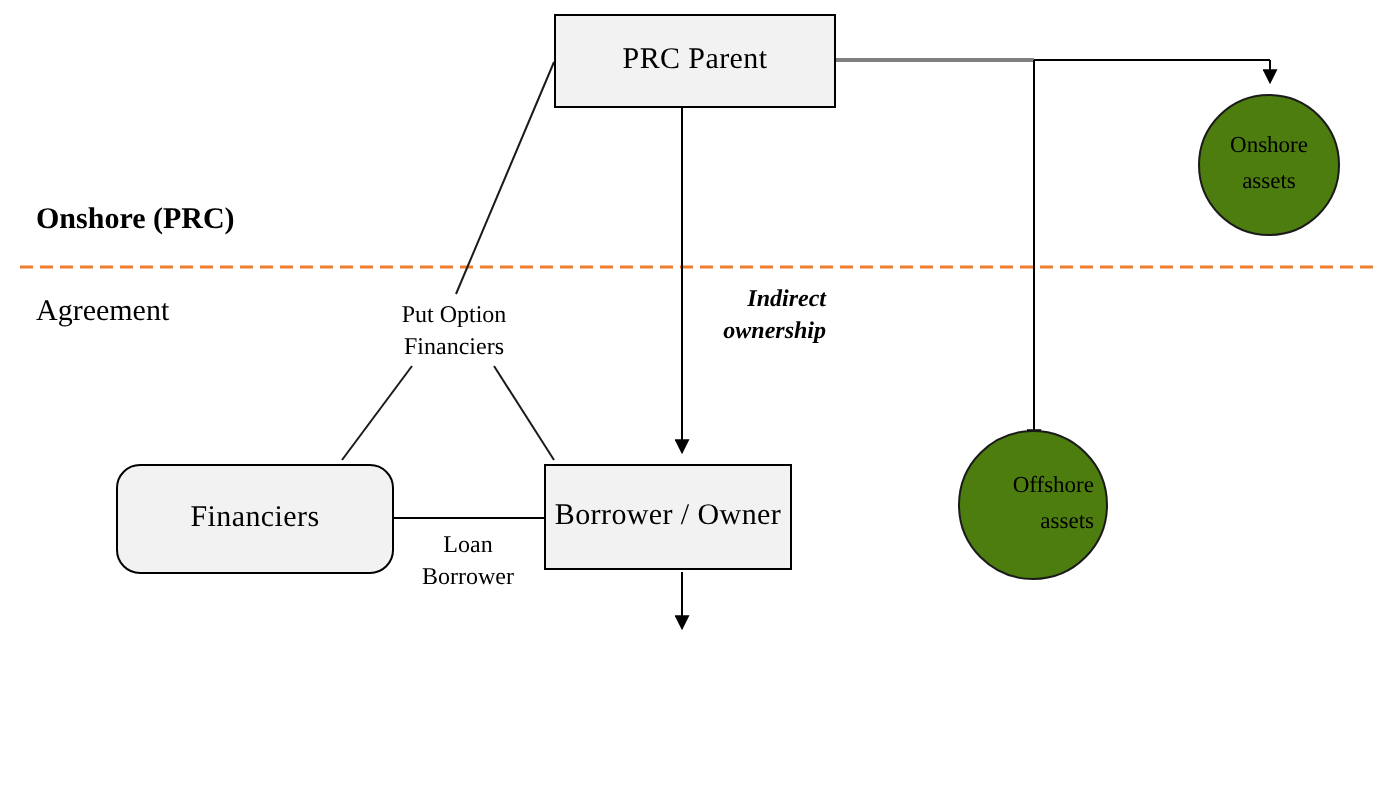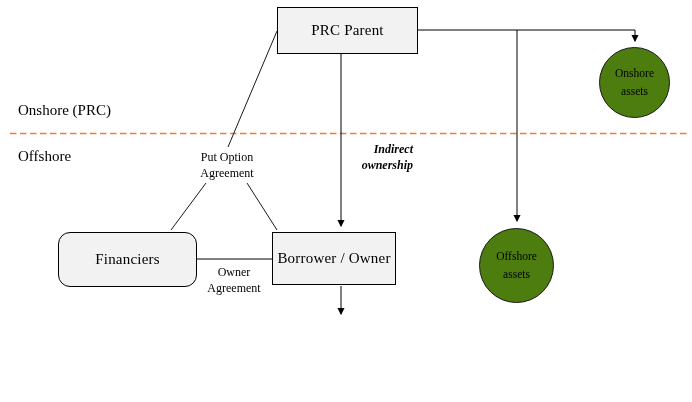--- a/index.html
+++ b/index.html
@@ -51,27 +51,27 @@
 
     <line x1="247" y1="183" x2="277" y2="230" stroke="#1a1a1a" stroke-width="1"></line>
 
     <line x1="197" y1="259" x2="272" y2="259" stroke="#000" stroke-width="1"></line>
 
     <line x1="341" y1="54" x2="341" y2="226" stroke="#000" stroke-width="1" marker-end="url(#arrow)"></line>
 
     <line x1="341" y1="286" x2="341" y2="314" stroke="#000" stroke-width="1" marker-end="url(#arrow)"></line>
   </svg>
 
-  <div class="region-label" style="left:18px;top:102px;">Onshore (PRC)</div>
-  <div class="region-label" style="left:18px;top:148px;">Offshore</div>
+  <div class="region-label" style="left:18px;top:102px;font-weight:bold;">Onshore (PRC)</div>
+  <div class="region-label" style="left:18px;top:148px;">Agreement</div>
 
   <div class="node-box" style="left:277px;top:7px;width:141px;height:47px;">PRC Parent</div>
   <div class="node-box" style="left:58px;top:232px;width:139px;height:55px;border-radius:12px;">Financiers</div>
   <div class="node-box" style="left:272px;top:232px;width:124px;height:53px;">Borrower / Owner</div>
 
   <div class="node-circle" style="left:599px;top:47px;width:71px;height:71px;">Onshore assets</div>
-  <div class="node-circle" style="left:479px;top:228px;width:75px;height:75px;">Offshore assets</div>
+  <div class="node-circle" style="left:479px;top:215px;width:75px;height:75px;text-align:right;">Offshore assets</div>
 
-  <div class="edge-label" style="left:190px;top:149px;width:74px;">Put Option Agreement</div>
-  <div class="edge-label" style="left:201px;top:264px;width:66px;">Owner Agreement</div>
+  <div class="edge-label" style="left:190px;top:149px;width:74px;">Put Option Financiers</div>
+  <div class="edge-label" style="left:201px;top:264px;width:66px;">Loan Borrower</div>
   <div class="edge-label left italic" style="left:353px;top:141px;width:60px;">Indirect ownership</div>
 
 </div>
 
 </body></html>

